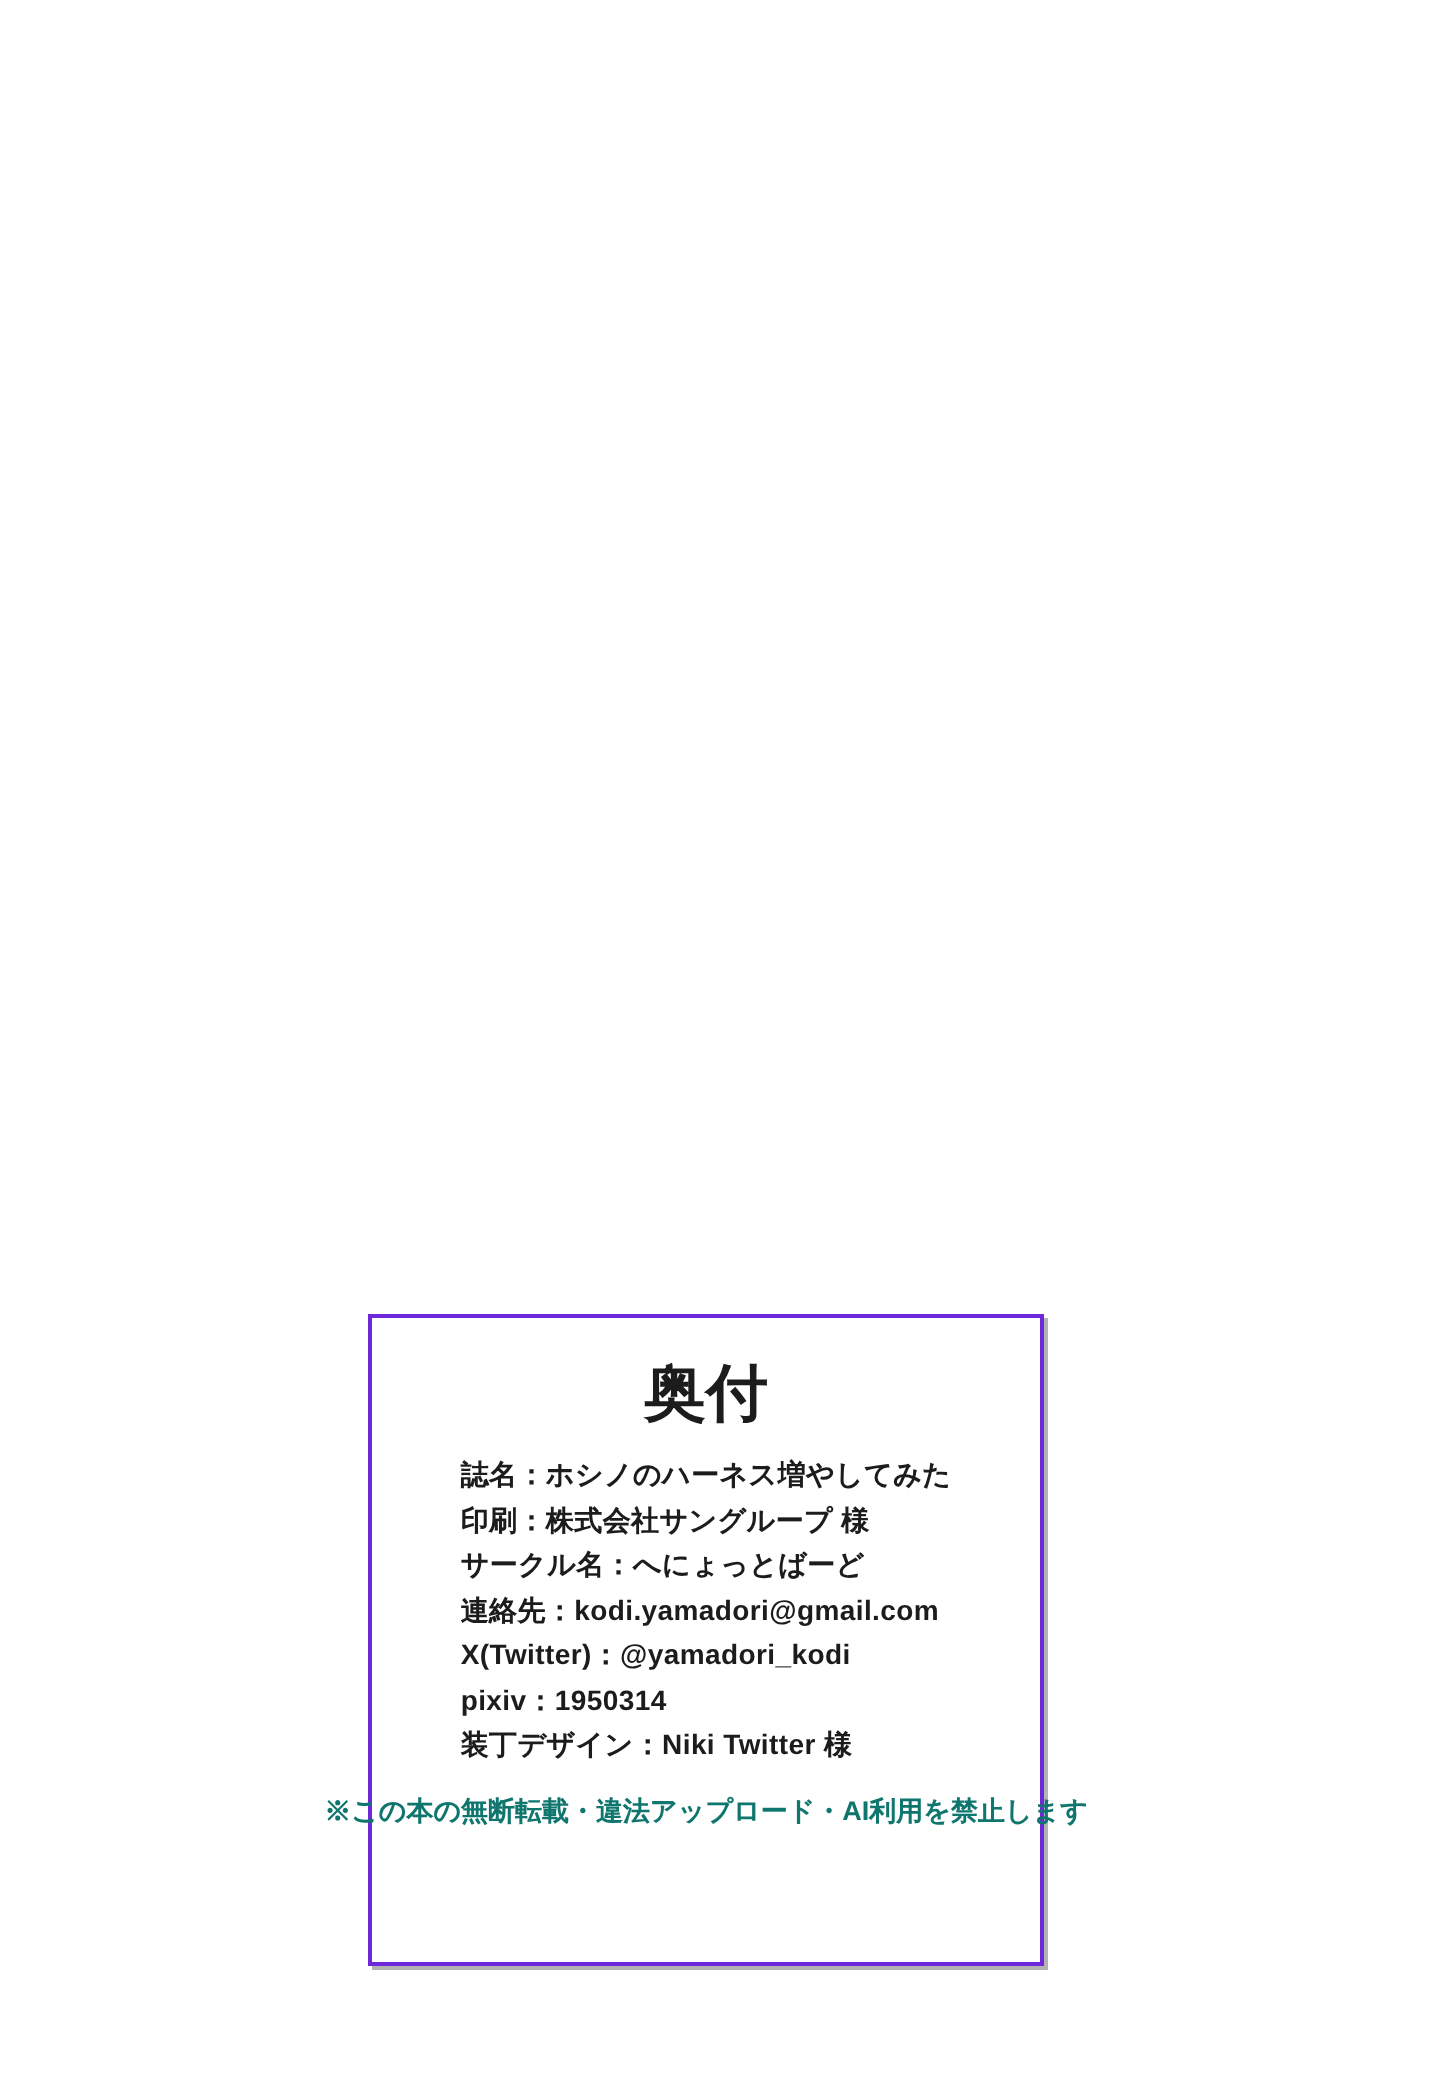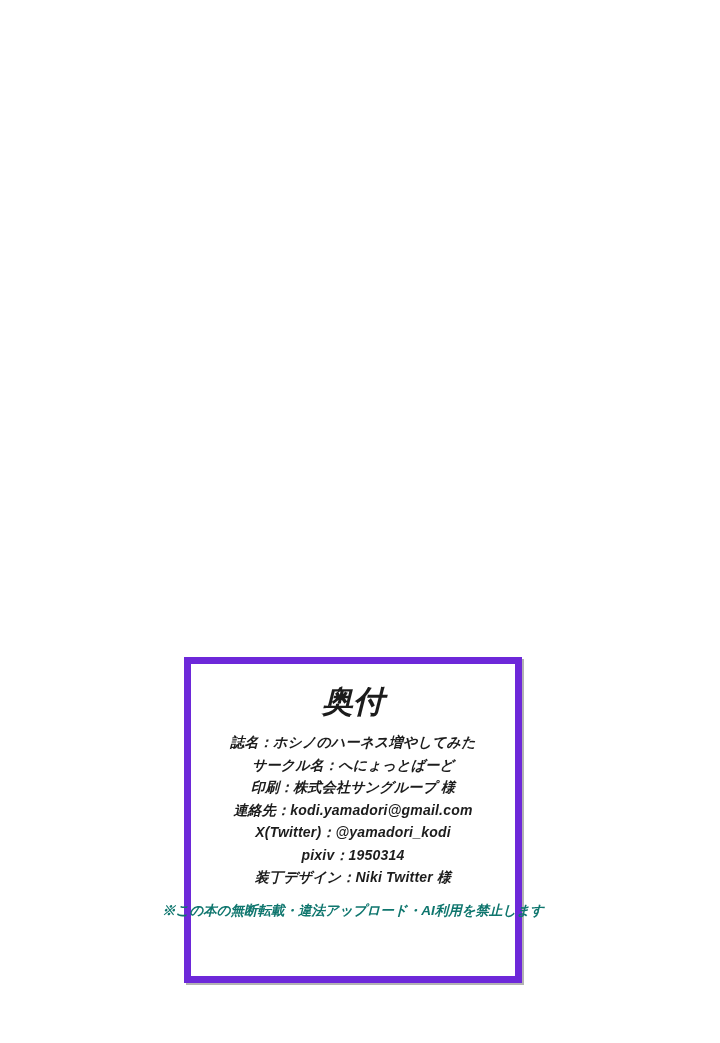--- a/index.html
+++ b/index.html
@@ -16,28 +16,26 @@
     font-family: "Liberation Sans", sans-serif;
   }
   .colophon-box {
     position: absolute;
     left: 184px;
     top: 657px;
     width: 338px;
     height: 326px;
     box-sizing: border-box;
     background: #ffffff;
-    border: 7px solid #6d28d9;
+    border: 2px solid #6d28d9;
     box-shadow: 2px 2px 0 #b3b3b3;
     display: flex;
     flex-direction: column;
     align-items: center;
-    text-align: center;
     color: #1c1c1c;
-    font-style: italic;
   }
   .colophon-title {
     margin: 0;
     margin-top: 22px;
     font-size: 31px;
     line-height: 31px;
     font-weight: 700;
     color: #1c1c1c;
   }
   .colophon-lines {
@@ -61,22 +59,22 @@
   }
 </style>
 </head>
 <body>
 
 <div class="page">
   <div class="colophon-box">
     <h1 class="colophon-title">奥付</h1>
     <div class="colophon-lines">
         <div class="colophon-line">誌名：ホシノのハーネス増やしてみた</div>
+        <div class="colophon-line">印刷：株式会社サングループ 様</div>
         <div class="colophon-line">サークル名：へにょっとばーど</div>
-        <div class="colophon-line">印刷：株式会社サングループ 様</div>
         <div class="colophon-line">連絡先：kodi.yamadori@gmail.com</div>
         <div class="colophon-line">X(Twitter)：@yamadori_kodi</div>
         <div class="colophon-line">pixiv：1950314</div>
         <div class="colophon-line">装丁デザイン：Niki Twitter 様</div>
       </div>
     <div class="colophon-notice">※この本の無断転載・違法アップロード・AI利用を禁止します</div>
   </div>
 </div>
 
 </body></html>

